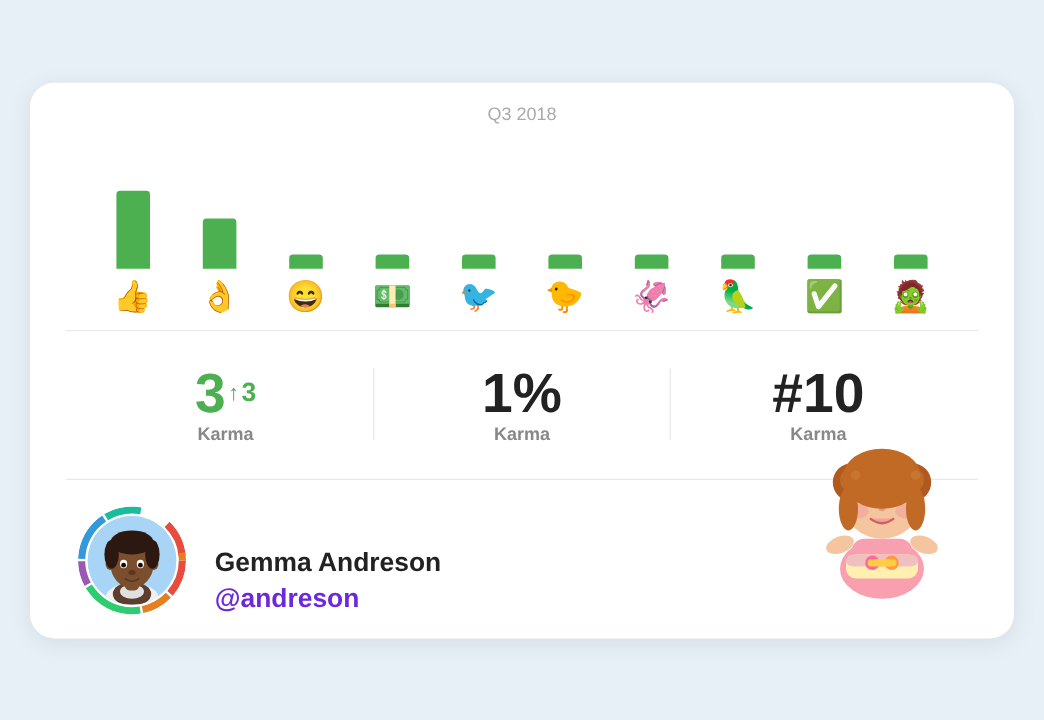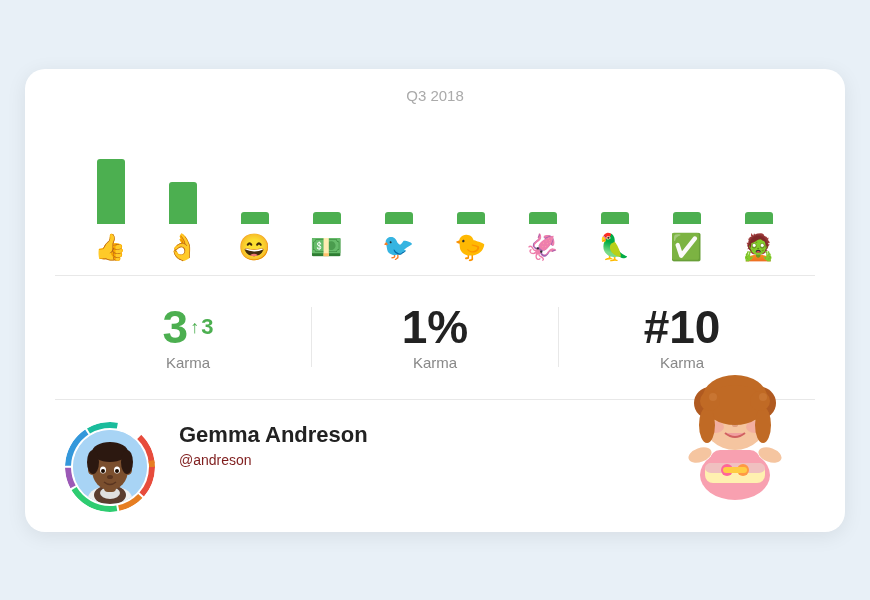--- a/index.html
+++ b/index.html
@@ -99,29 +99,30 @@
     }
     .stat-value .small-num {
       font-size: 22px;
       color: #4caf50;
       font-weight: 700;
     }
     .stat-label {
       font-size: 15px;
       color: #888;
       margin-top: 4px;
+      font-weight: bold;
     }
     .stat-divider {
       width: 1px;
       height: 60px;
       background: #e8e8e8;
     }
     .profile-section {
       display: flex;
-      align-items: flex-start;
+      align-items: flex-end;
       padding: 10px 31px 0 40px;
       position: relative;
     }
     .avatar-wrapper {
       position: relative;
       width: 90px;
       height: 90px;
       margin-right: 24px;
     }
     .avatar-ring {
@@ -149,23 +150,23 @@
       flex-direction: column;
       justify-content: center;
     }
     .profile-name {
       font-size: 22px;
       font-weight: 600;
       color: #222;
       margin-bottom: 4px;
     }
     .profile-handle {
-      font-size: 14px;
-      font-weight: 400;
-      color: #7f1d1d;
+      font-size: 22px;
+      font-weight: 700;
+      color: #6d28d9;
     }
     .mascot {
       position: absolute;
       right: 30px;
       bottom: -10px;
       font-size: 110px;
       line-height: 1;
     }
   </style>
 </head>

